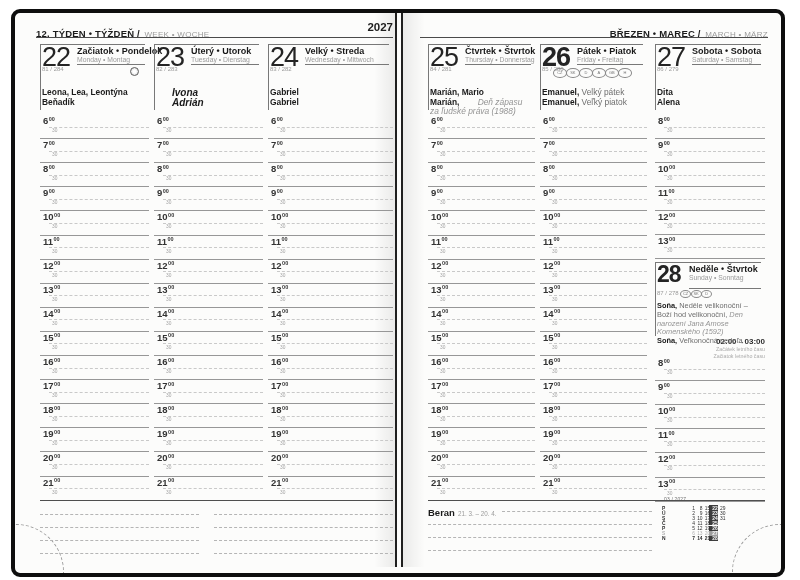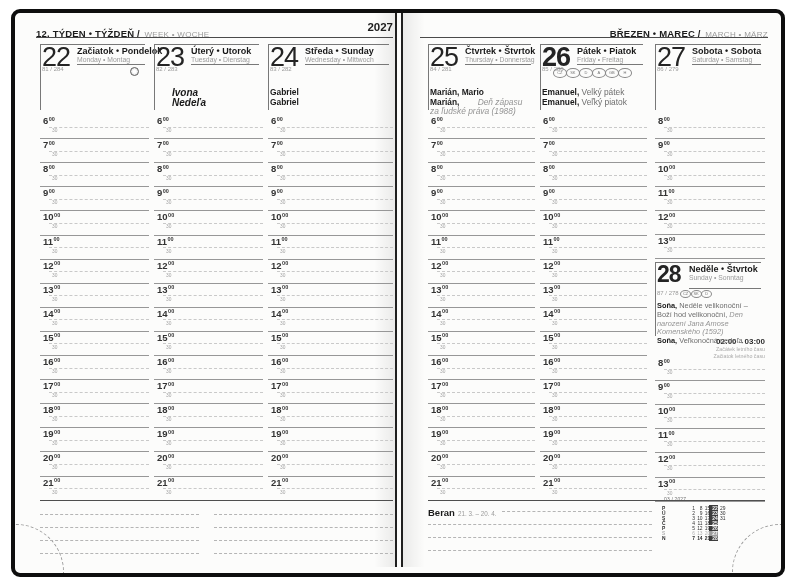--- a/index.html
+++ b/index.html
@@ -62,35 +62,39 @@
 
 <div id="gen" class="abs" style="left:0;top:0;width:800px;height:580px;">
     <div class="abs" style="left: 40px; top: 44px; width: 105px; border-top: 1px solid rgb(120, 120, 120);"></div>
     <div class="abs" style="left: 40px; top: 44px; width: 0px; height: 66px; border-left: 1px solid rgb(120, 120, 120);"></div>
     <div class="abs" style="left: 42px; top: 44px; font-size: 27px; line-height: 26px; letter-spacing: -1px; font-weight: 400; color: rgb(36, 36, 36);">22</div>
     <div class="abs" style="left: 77px; top: 46px; font-size: 9px; font-weight: 700; color: rgb(24, 24, 24);">Začiatok • Pondelok</div>
     <div class="abs" style="left: 77px; top: 56px; font-size: 6.8px; color: rgb(155, 155, 155);">Monday • Montag</div>
     <div class="abs" style="left: 77px; top: 64px; width: 68px; border-top: 1px solid rgb(120, 120, 120);"></div>
     <div class="abs" style="left: 42px; top: 66px; font-size: 6px; color: rgb(155, 155, 155);">81 / 284</div>
     <div class="abs" style="left: 130px; top: 67px; width: 7px; height: 7px; border: 1px solid rgb(93, 93, 93); border-radius: 50%; background: radial-gradient(circle, rgb(255, 255, 255) 30%, rgb(207, 207, 207) 100%);"></div>
+    <div class="abs" style="left: 42px; top: 88px; width: 103px; font-size: 8.4px; line-height: 9.6px; color: rgb(86, 86, 86);">
+      <div><span style="font-weight: 700; color: rgb(26, 26, 26);">Leona, Lea, Leontýna</span></div>
+      <div><span style="font-weight: 700; color: rgb(26, 26, 26);">Beňadík</span></div>
+    </div>
     <div class="abs" style="left: 154px; top: 44px; width: 105px; border-top: 1px solid rgb(120, 120, 120);"></div>
     <div class="abs" style="left: 154px; top: 44px; width: 0px; height: 66px; border-left: 1px solid rgb(120, 120, 120);"></div>
     <div class="abs" style="left: 156px; top: 44px; font-size: 27px; line-height: 26px; letter-spacing: -1px; font-weight: 400; color: rgb(36, 36, 36);">23</div>
     <div class="abs" style="left: 191px; top: 46px; font-size: 9px; font-weight: 700; color: rgb(24, 24, 24);">Úterý • Utorok</div>
     <div class="abs" style="left: 191px; top: 56px; font-size: 6.8px; color: rgb(155, 155, 155);">Tuesday • Dienstag</div>
     <div class="abs" style="left: 191px; top: 64px; width: 68px; border-top: 1px solid rgb(120, 120, 120);"></div>
     <div class="abs" style="left: 156px; top: 66px; font-size: 6px; color: rgb(155, 155, 155);">82 / 283</div>
     <div class="abs" style="left: 172px; top: 88px; width: 103px; font-size: 10px; line-height: 9.6px; color: rgb(86, 86, 86); font-style: italic;">
       <div><span style="font-weight: 700; color: rgb(26, 26, 26);">Ivona</span></div>
-      <div><span style="font-weight: 700; color: rgb(26, 26, 26);">Nedeľa</span></div>
+      <div><span style="font-weight: 700; color: rgb(26, 26, 26);">Adrián</span></div>
     </div>
     <div class="abs" style="left: 268px; top: 44px; width: 121px; border-top: 1px solid rgb(120, 120, 120);"></div>
     <div class="abs" style="left: 268px; top: 44px; width: 0px; height: 66px; border-left: 1px solid rgb(120, 120, 120);"></div>
     <div class="abs" style="left: 270px; top: 44px; font-size: 27px; line-height: 26px; letter-spacing: -1px; font-weight: 400; color: rgb(36, 36, 36);">24</div>
-    <div class="abs" style="left: 305px; top: 46px; font-size: 9px; font-weight: 700; color: rgb(24, 24, 24);">Středa • Sunday</div>
+    <div class="abs" style="left: 305px; top: 46px; font-size: 9px; font-weight: 700; color: rgb(24, 24, 24);">Velký • Streda</div>
     <div class="abs" style="left: 305px; top: 56px; font-size: 6.8px; color: rgb(155, 155, 155);">Wednesday • Mittwoch</div>
     <div class="abs" style="left: 305px; top: 64px; width: 84px; border-top: 1px solid rgb(120, 120, 120);"></div>
     <div class="abs" style="left: 270px; top: 66px; font-size: 6px; color: rgb(155, 155, 155);">83 / 282</div>
     <div class="abs" style="left: 270px; top: 88px; width: 119px; font-size: 8.4px; line-height: 9.6px; color: rgb(86, 86, 86);">
       <div><span style="font-weight: 700; color: rgb(26, 26, 26);">Gabriel</span></div>
       <div><span style="font-weight: 700; color: rgb(26, 26, 26);">Gabriel</span></div>
     </div>
     <div class="abs" style="left: 428px; top: 44px; width: 103px; border-top: 1px solid rgb(120, 120, 120);"></div>
     <div class="abs" style="left: 428px; top: 44px; width: 0px; height: 66px; border-left: 1px solid rgb(120, 120, 120);"></div>
     <div class="abs" style="left: 430px; top: 44px; font-size: 27px; line-height: 26px; letter-spacing: -1px; font-weight: 400; color: rgb(36, 36, 36);">25</div>
@@ -120,20 +124,24 @@
       <div><span style="font-weight: 700; color: rgb(26, 26, 26);">Emanuel,</span><span style="color: rgb(110, 110, 110);"> Velký pátek</span></div>
       <div><span style="font-weight: 700; color: rgb(26, 26, 26);">Emanuel,</span><span style="color: rgb(110, 110, 110);"> Veľký piatok</span></div>
     </div>
     <div class="abs" style="left: 655px; top: 44px; width: 106px; border-top: 1px solid rgb(120, 120, 120);"></div>
     <div class="abs" style="left: 655px; top: 44px; width: 0px; height: 66px; border-left: 1px solid rgb(120, 120, 120);"></div>
     <div class="abs" style="left: 657px; top: 44px; font-size: 27px; line-height: 26px; letter-spacing: -1px; font-weight: 400; color: rgb(36, 36, 36);">27</div>
     <div class="abs" style="left: 692px; top: 46px; font-size: 9px; font-weight: 700; color: rgb(24, 24, 24);">Sobota • Sobota</div>
     <div class="abs" style="left: 692px; top: 56px; font-size: 6.8px; color: rgb(155, 155, 155);">Saturday • Samstag</div>
     <div class="abs" style="left: 692px; top: 64px; width: 69px; border-top: 1px solid rgb(120, 120, 120);"></div>
     <div class="abs" style="left: 657px; top: 66px; font-size: 6px; color: rgb(155, 155, 155);">86 / 279</div>
+    <div class="abs" style="left: 657px; top: 88px; width: 104px; font-size: 8.4px; line-height: 9.6px; color: rgb(86, 86, 86);">
+      <div><span style="font-weight: 700; color: rgb(26, 26, 26);">Dita</span></div>
+      <div><span style="font-weight: 700; color: rgb(26, 26, 26);">Alena</span></div>
+    </div>
     <div class="abs" style="left: 655px; top: 262px; width: 106px; border-top: 1px solid rgb(120, 120, 120);"></div>
     <div class="abs" style="left: 655px; top: 262px; width: 0px; height: 74px; border-left: 1px solid rgb(120, 120, 120);"></div>
     <div class="abs" style="left: 657px; top: 262px; font-size: 23px; line-height: 24px; letter-spacing: -1px; font-weight: 700; color: rgb(36, 36, 36);">28</div>
     <div class="abs" style="left: 689px; top: 264px; font-size: 9px; font-weight: 700; color: rgb(24, 24, 24);">Neděle • Štvrtok</div>
     <div class="abs" style="left: 689px; top: 274px; font-size: 6.8px; color: rgb(155, 155, 155);">Sunday • Sonntag</div>
     <div class="abs" style="left: 689px; top: 288px; width: 72px; border-top: 1px solid rgb(120, 120, 120);"></div>
     <div class="abs" style="left: 657px; top: 290px; font-size: 6px; color: rgb(155, 155, 155);">87 / 278</div>
     <div class="abs" style="left: 680px; top: 290px; width: 9px; height: 6px; border: 1px solid rgb(138, 138, 138); border-radius: 50%; font-size: 4px; color: rgb(119, 119, 119); text-align: center; line-height: 6px; letter-spacing: -0.2px;">CZ</div>
     <div class="abs" style="left: 690.5px; top: 290px; width: 9px; height: 6px; border: 1px solid rgb(138, 138, 138); border-radius: 50%; font-size: 4px; color: rgb(119, 119, 119); text-align: center; line-height: 6px; letter-spacing: -0.2px;">SK</div>
     <div class="abs" style="left: 701px; top: 290px; width: 9px; height: 6px; border: 1px solid rgb(138, 138, 138); border-radius: 50%; font-size: 4px; color: rgb(119, 119, 119); text-align: center; line-height: 6px; letter-spacing: -0.2px;">D</div>

